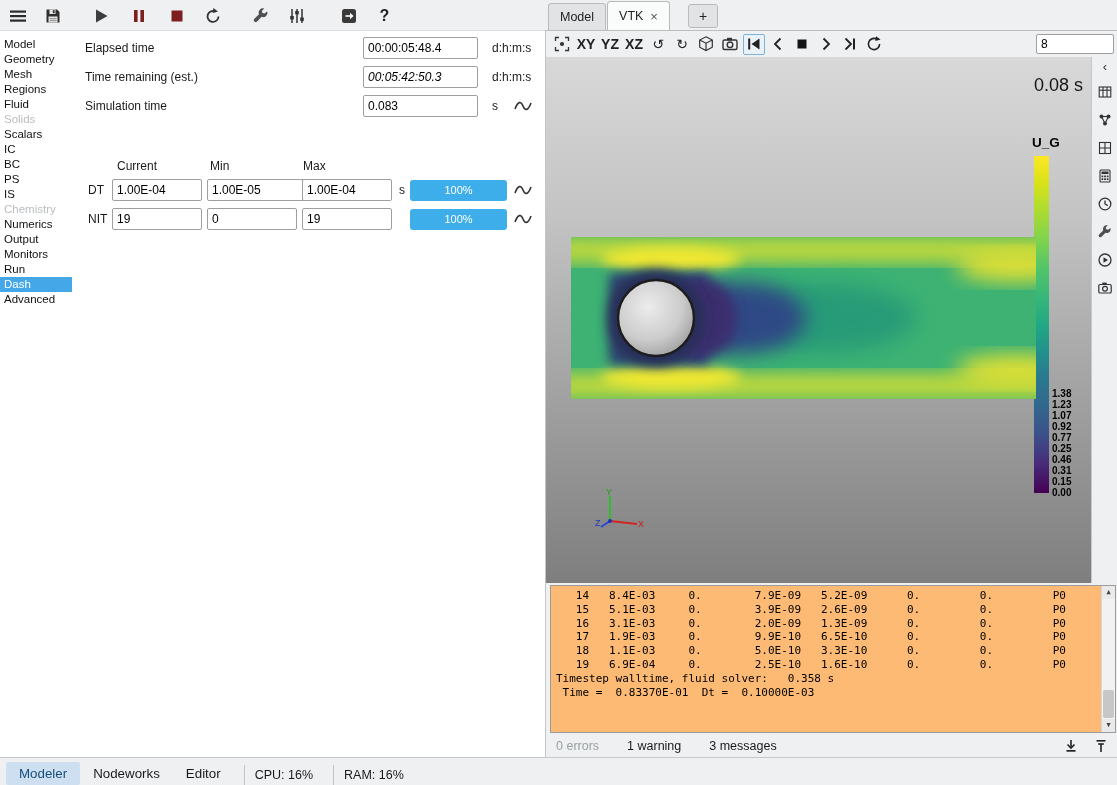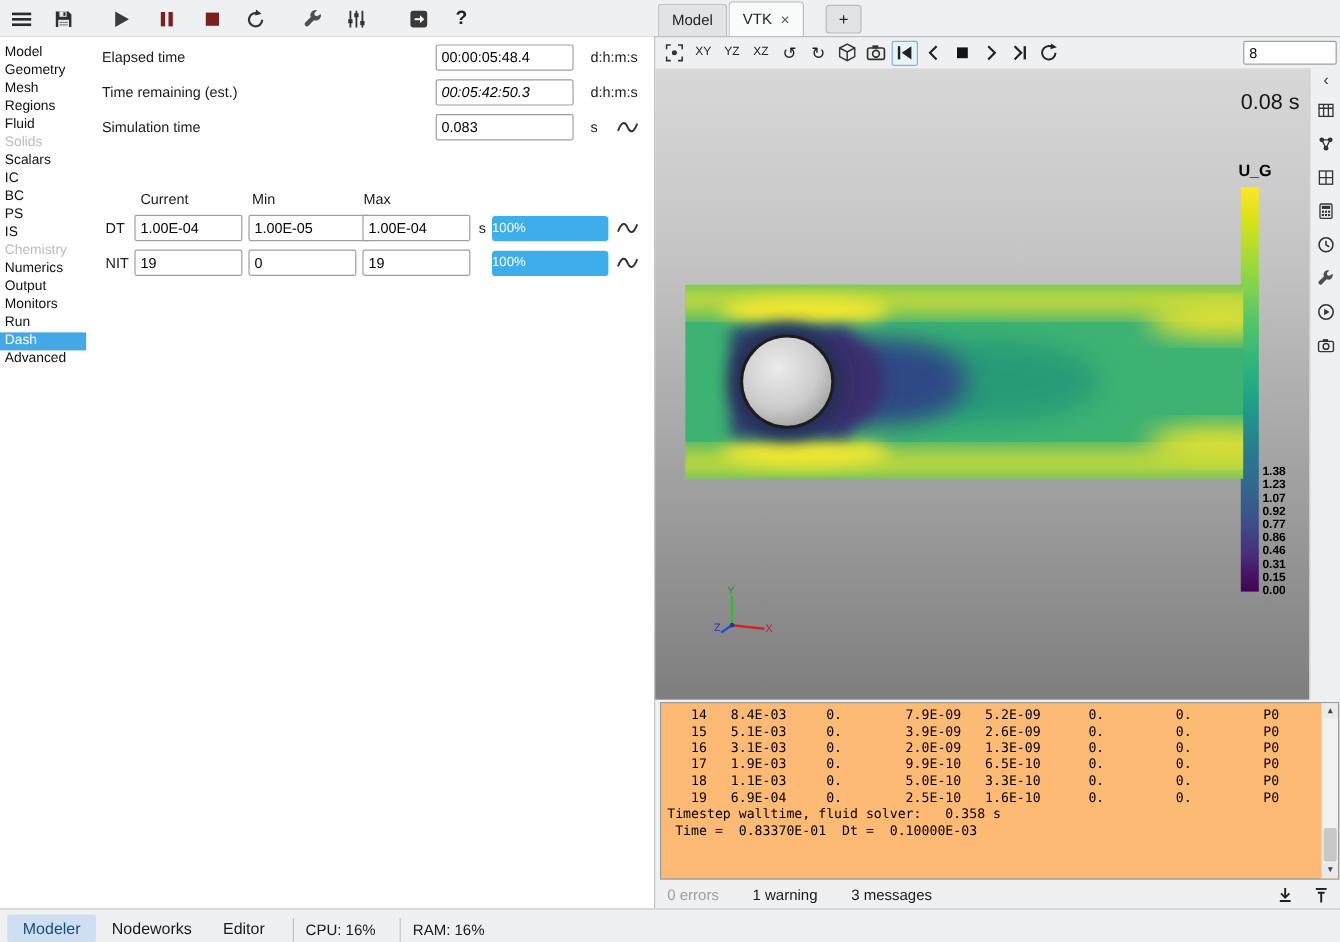--- a/index.html
+++ b/index.html
@@ -24,29 +24,29 @@
   #sidebar{position:absolute;left:0;top:31px;width:72px;height:726px;background:#fff;padding-top:6px}
   .side-item{height:15px;line-height:15px;padding-left:4px;font-size:11.5px;color:#111;cursor:default}
   .side-item.dis{color:#b9bdbf}
   .side-item.sel{background:#43a7e8;color:#fff}
   #splitter-handle{position:absolute;left:70px;top:384px;font-size:12px;color:#666;width:8px;text-align:center}
 
   
   #mainpanel{position:absolute;left:72px;top:31px;width:473px;height:726px;background:#fff}
   .flabel{position:absolute;font-size:12px;color:#1a1a1a;white-space:nowrap}
   .fin{position:absolute;height:22px;border:1px solid #9f9f9f;border-radius:2px;padding:0 4px;font-size:12px;background:#fff;color:#000}
-  .prog{position:absolute;width:97px;height:21px;background:#3daee9;border-radius:3px;color:#fff;font-size:11px;line-height:21px}
+  .prog{position:absolute;width:97px;height:21px;background:#3daee9;border-radius:3px;color:#fff;font-size:11px;text-align:center;line-height:21px}
   .sq{position:absolute;width:22px;height:18px;display:flex;align-items:center;justify-content:center}
   .thead{font-weight:normal}
 
   
   #rightpanel{position:absolute;left:545px;top:30px;width:572px;height:727px;background:#eff0f1;border-left:1px solid #c3c6c8;border-top:1px solid #bcbebf}
   #vtktoolbar{position:absolute;left:0;top:0;width:572px;height:26px;display:flex;align-items:center;padding-left:5px;gap:2px}
   .vbtn{width:22px;height:21px;display:flex;align-items:center;justify-content:center;color:#222;font-size:14px;line-height:1}
-  .vbtn.txt{font-size:10px;font-weight:normal}
+  .vbtn.txt{font-size:14px;font-weight:bold}
   .vbtn.checked{border:1px solid #7fb2da;background:#eaf2f9;border-radius:2px}
   #framebox{position:absolute;right:4px;top:3px;width:78px;height:20px;border:1px solid #9f9f9f;border-radius:2px;background:#fff;font-size:12px;padding:0 4px}
 
   #vtkcanvas{position:absolute;left:0;top:26px;width:545px;height:526px;overflow:hidden;
     background:linear-gradient(to bottom,#d8d8d8 0%,#c4c4c4 30%,#9c9c9c 70%,#7e7e7e 100%)}
   #timeanno{position:absolute;right:8px;top:18px;font-size:18px;color:#161616}
   #cbtitle{position:absolute;left:486px;top:78px;font-size:13.5px;font-weight:bold;color:#000}
   #cbar{position:absolute;left:488px;top:99px;width:15px;height:337px;
     background:linear-gradient(to bottom,#fde725 0%,#d8e219 8%,#addc30 16%,#7ad151 26%,#54c568 33%,#35b779 42%,#22a884 50%,#21918c 58%,#2a788e 66%,#31688e 74%,#3b528b 82%,#472d7b 91%,#440154 100%)}
   #cbticks{position:absolute;left:506px;top:93px;height:348px;display:flex;flex-direction:column;justify-content:flex-end}
@@ -305,21 +305,21 @@
   <div id="vtkcanvas">
     <div id="timeanno">0.08 s</div>
     <div id="cbtitle">U_G</div>
     <div id="cbar"></div>
     <div id="cbticks">
       <span>1.38</span>
         <span>1.23</span>
       <span>1.07</span>
         <span>0.92</span>
       <span>0.77</span>
-        <span>0.86</span>
+        <span>0.25</span>
       <span>0.46</span>
         <span>0.31</span>
       <span>0.15</span>
         <span>0.00</span>
     </div>
 
     <svg id="flowfield" width="465" height="162" viewBox="0 0 465 162">
       <defs>
         <filter id="b6" x="-30%" y="-30%" width="160%" height="160%">
             <feGaussianBlur stdDeviation="6"></feGaussianBlur>

